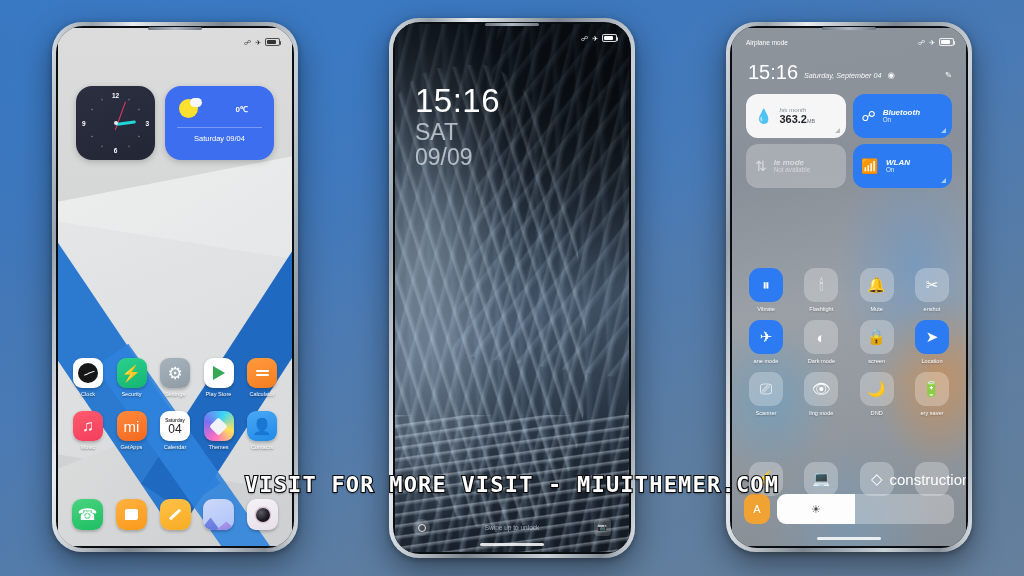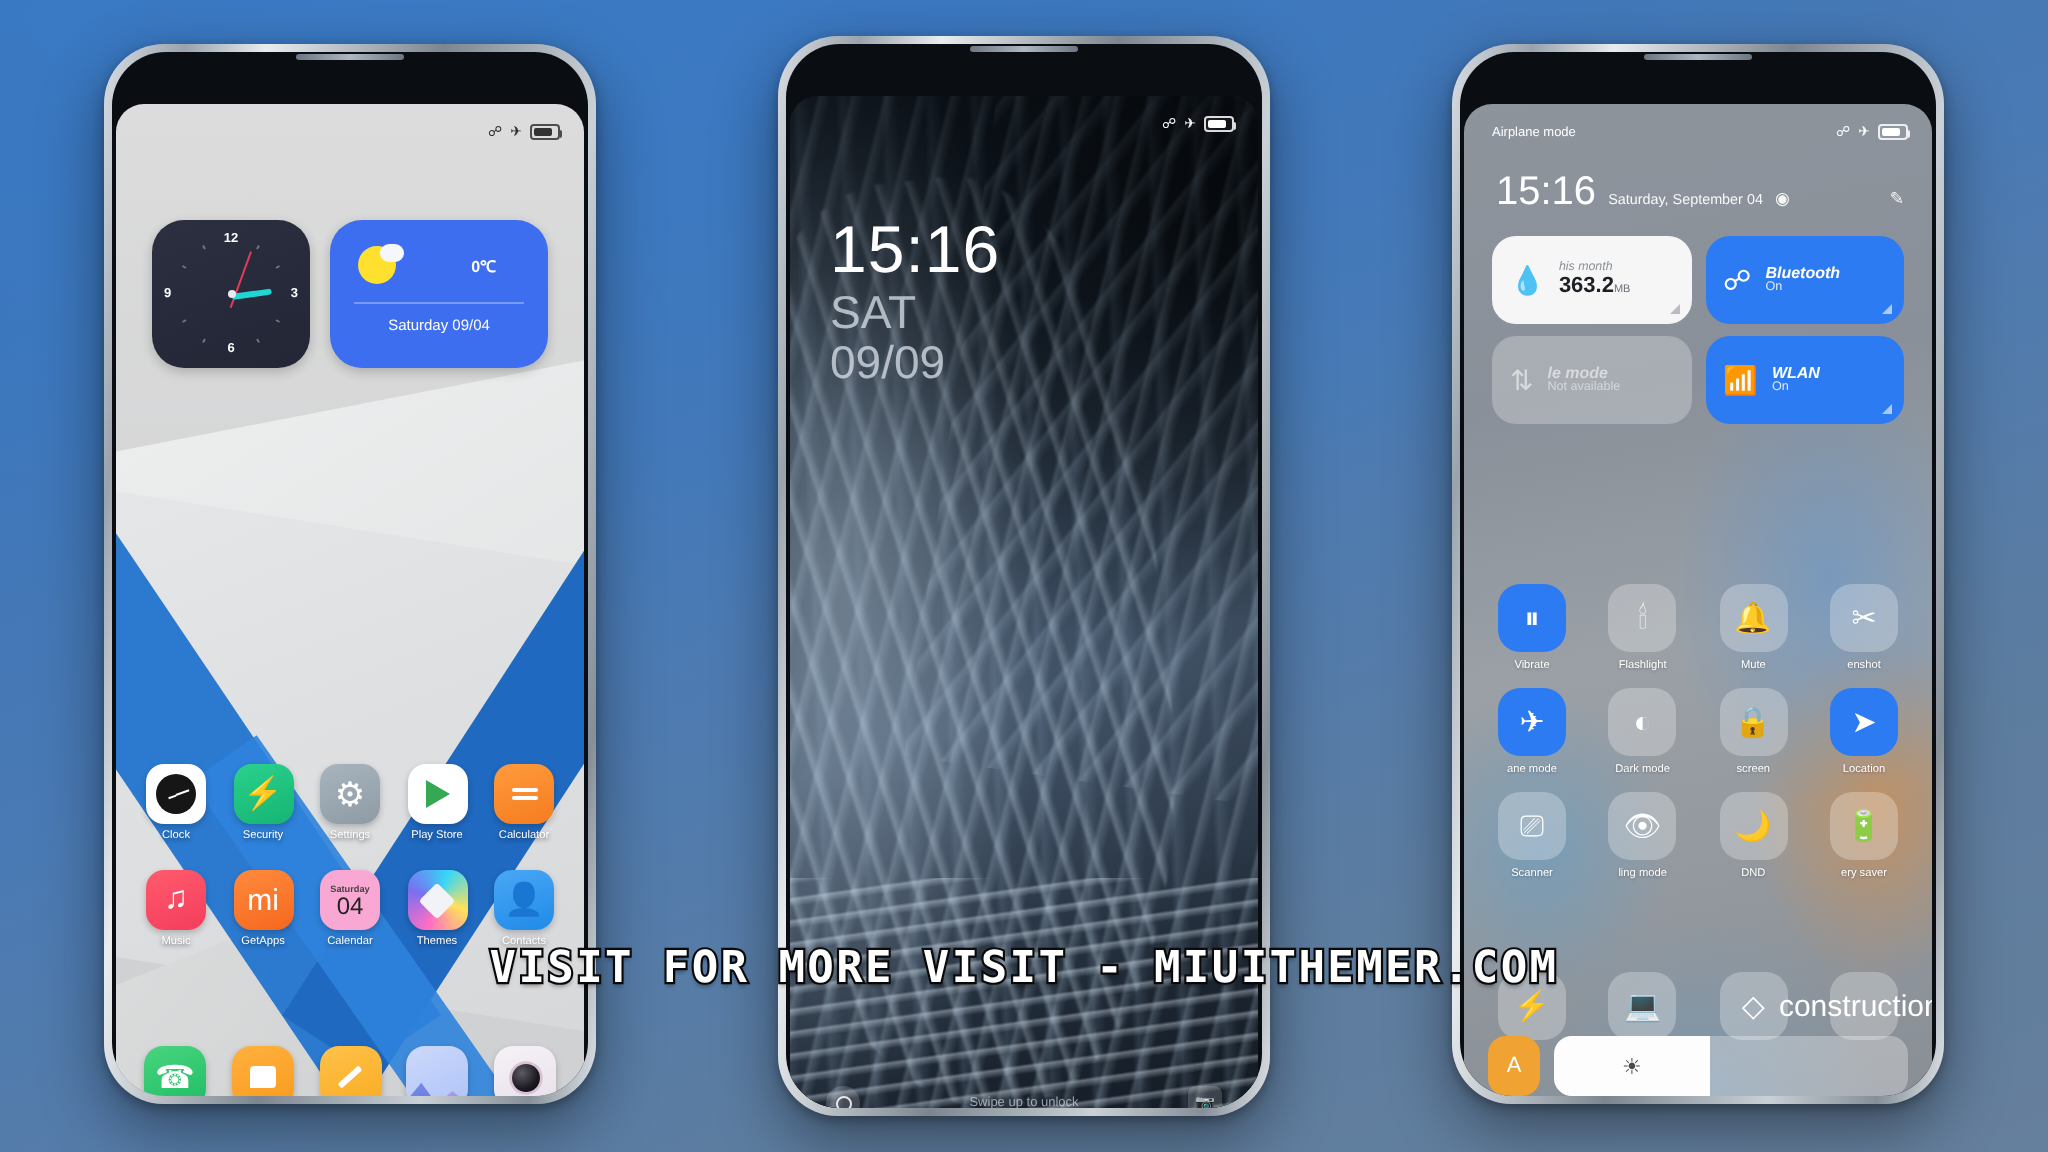--- a/index.html
+++ b/index.html
@@ -26,21 +26,20 @@
     background: #0a0d11;
     padding: 2px;
     overflow: hidden;
     position: relative;
   }
   .screen {
     width: 100%; height: 100%;
     border-radius: 14px;
     overflow: hidden;
     position: relative;
-    margin-top: 24px;
   }
   .speaker {
     position: absolute; top: 1px; left: 50%; transform: translateX(-50%);
     width: 54px; height: 3px; border-radius: 2px;
     background: linear-gradient(90deg,#6c7682,#aeb7c0,#6c7682);
     z-index: 40;
   }
 
   #phone1 { left: 52px; top: 22px; width: 246px; height: 530px; }
   #phone2 { left: 389px; top: 18px; width: 246px; height: 540px; }
@@ -135,21 +134,21 @@
   .ic-clock .dial::after { content:''; position:absolute; left:50%; top:50%; width:4px; height:1.3px; background:#fff; transform-origin:0 50%; transform:rotate(160deg); }
   .ic-sec { background: linear-gradient(160deg,#2ad18c,#16b473); color:#fff; font-size:16px; }
   .ic-set { background: linear-gradient(160deg,#a8b4bd,#8e9ba5); color:#fff; font-size:17px; }
   .ic-play { background:#fff; }
   .tri { width:0;height:0;border-style:solid;border-width:7px 0 7px 12px;
          border-color:transparent transparent transparent #34a853; }
   .ic-calc { background: linear-gradient(160deg,#ff9b3d,#f57c20); }
   .ic-calc span { display:block; width:13px; height:2px; background:#fff; border-radius:1px; margin:1.6px 0; }
   .ic-music { background: linear-gradient(160deg,#ff5b6e,#f43d5c); color:#fff; font-size:16px; }
   .ic-getapps { background: linear-gradient(160deg,#ff8a3d,#f5681e); color:#fff; font-size:15px; }
-  .ic-cal { background:#f9a8d4; flex-direction:column; }
+  .ic-cal { background:#ffffff; flex-direction:column; }
   .ic-cal b { font-size:4.6px; color:#444; font-weight:700; line-height:1; margin-top:3px; }
   .ic-cal i { font-size:12px; color:#222; font-style:normal; font-weight:400; line-height:1.1; }
   .ic-themes { background: conic-gradient(from 200deg,#ff6ec4,#7a6ff0,#37d6f7,#ffe259,#ff6ec4); }
   .ic-themes .brush { width:13px; height:13px; background:#f1f3f7; transform:rotate(45deg); border-radius:2px; }
   .ic-contacts { background: linear-gradient(160deg,#4aa8f5,#1f8ae8); color:#fff; font-size:16px; }
 
   .dock { position:absolute; left:0; right:0; bottom:16px; display:flex; justify-content:space-between; padding:0 14px; z-index:6; }
   .dock .ic { width:31px; height:31px; border-radius:9.5px; }
   .ic-phone { background: linear-gradient(160deg,#4ad47f,#1dbd63); color:#fff; font-size:16px; }
   .ic-msg { background: linear-gradient(160deg,#ffb140,#f99a1c); }
@@ -205,21 +204,21 @@
     background:
       radial-gradient(ellipse 55% 35% at 78% 46%, rgba(96,150,208,0.55) 0%, rgba(96,150,208,0) 62%),
       radial-gradient(ellipse 45% 28% at 88% 68%, rgba(228,138,52,0.55) 0%, rgba(228,138,52,0) 60%),
       radial-gradient(ellipse 45% 24% at 16% 72%, rgba(86,160,210,0.45) 0%, rgba(86,160,210,0) 62%),
       radial-gradient(ellipse 60% 28% at 50% 96%, rgba(110,160,200,0.45) 0%, rgba(110,160,200,0) 62%),
       linear-gradient(170deg,#8d949c 0%, #8a9099 28%, #9aa0a6 52%, #93999f 72%, #878d94 100%);
     filter: blur(0.2px);
   }
   .cc-head { position:absolute; left:16px; right:14px; top:34px; display:flex; align-items:flex-end; gap:6px; z-index:10; }
   .cc-time { font-size:20px; color:#fff; font-weight:300; line-height:1; }
-  .cc-date { font-size:7.2px; color:rgba(255,255,255,.93); margin-bottom:2px; }
+  .cc-date { font-size:7.2px; color:rgba(255,255,255,.93); margin-bottom:2px;font-style:italic; }
   .cc-head-ic { font-size:8.5px; color:rgba(255,255,255,.92); margin-bottom:2.5px; }
   .cc-head-sp { flex:1; }
 
   .cc-cards { position:absolute; left:14px; right:14px; top:66px; display:flex; flex-direction:column; gap:6px; z-index:10; }
   .cc-row2 { display:flex; gap:7px; }
   .cc-card { flex:1; height:44px; border-radius:12px; padding:7px 9px; position:relative; display:flex;
              align-items:center; gap:7px; }
   .cc-card.light { background: rgba(255,255,255,0.92); }
   .cc-card.blue { background:#2c7bf2; }
   .cc-card.dim { background: rgba(255,255,255,0.26); }

